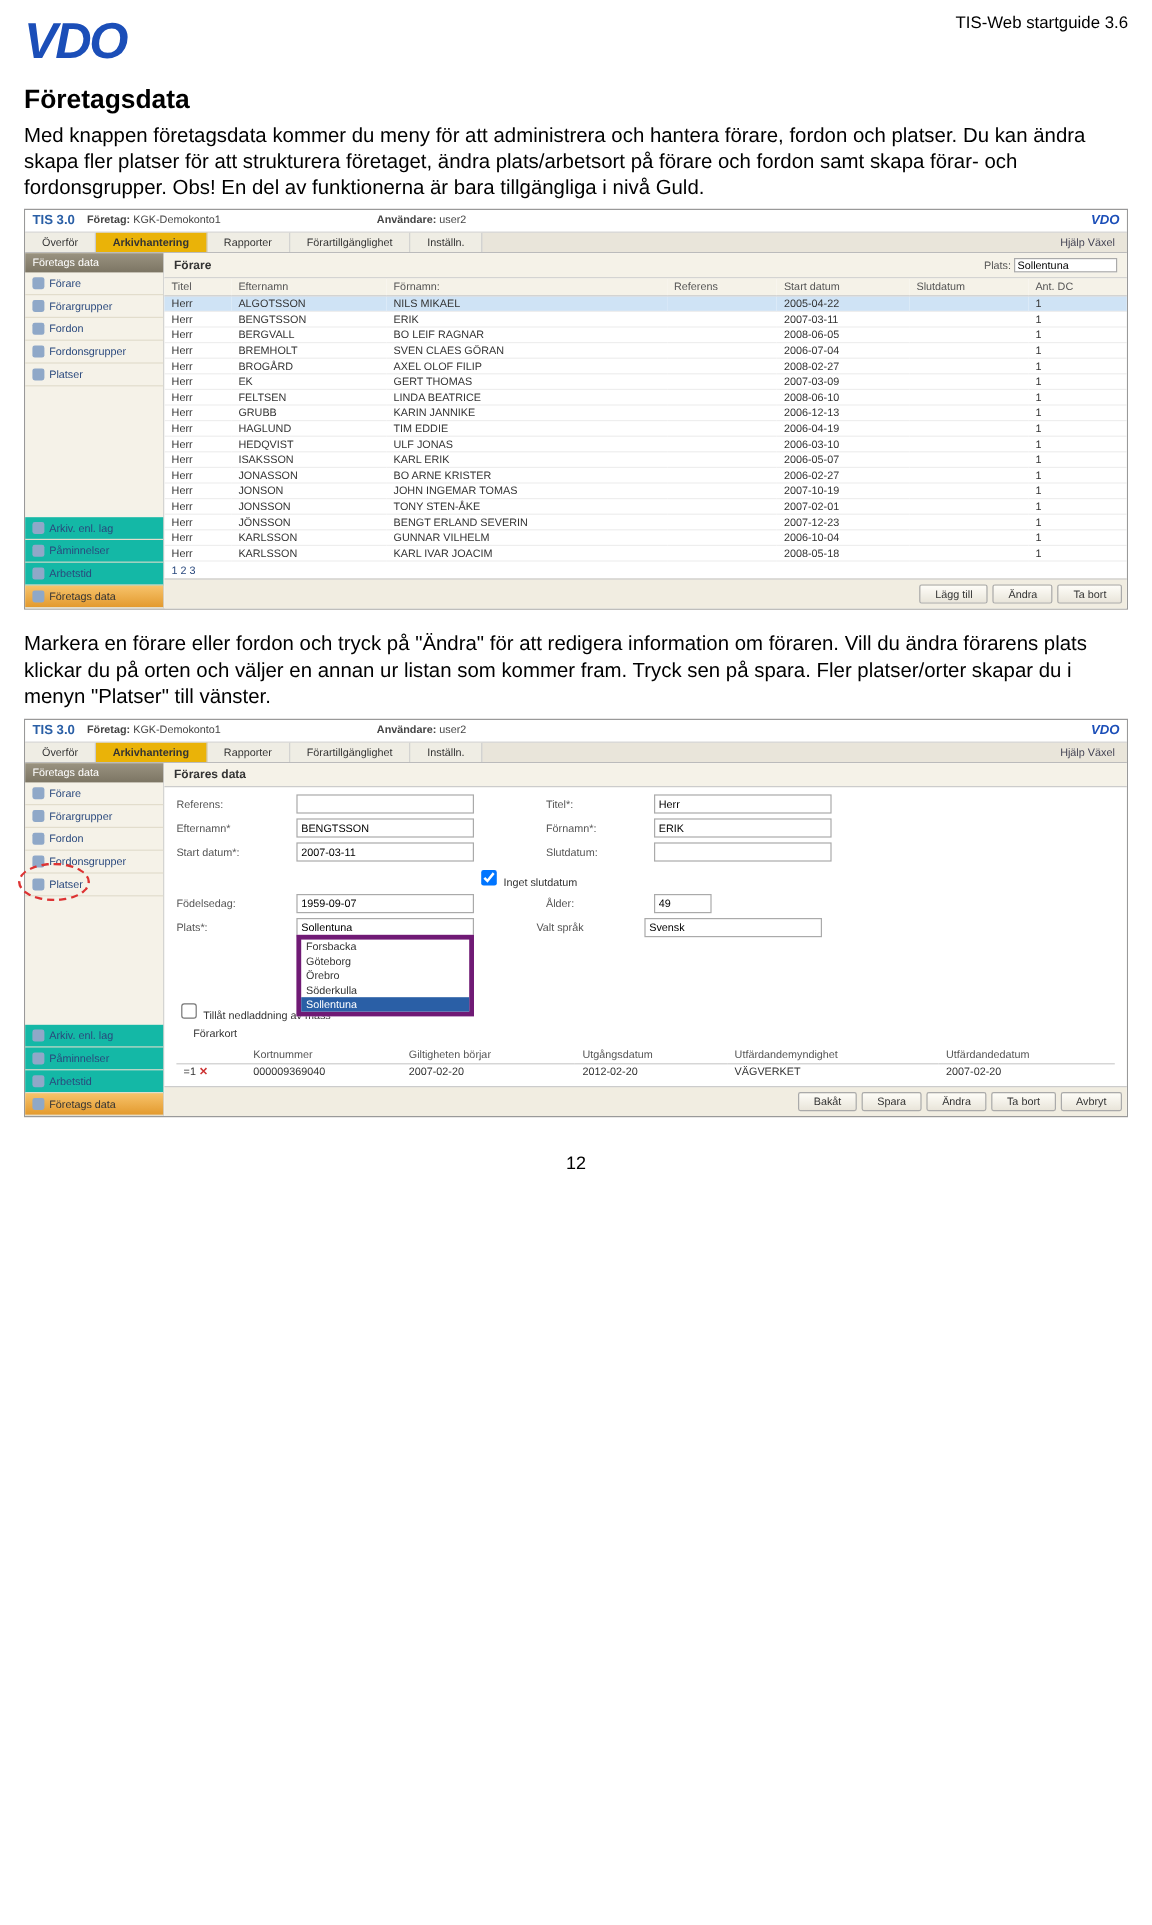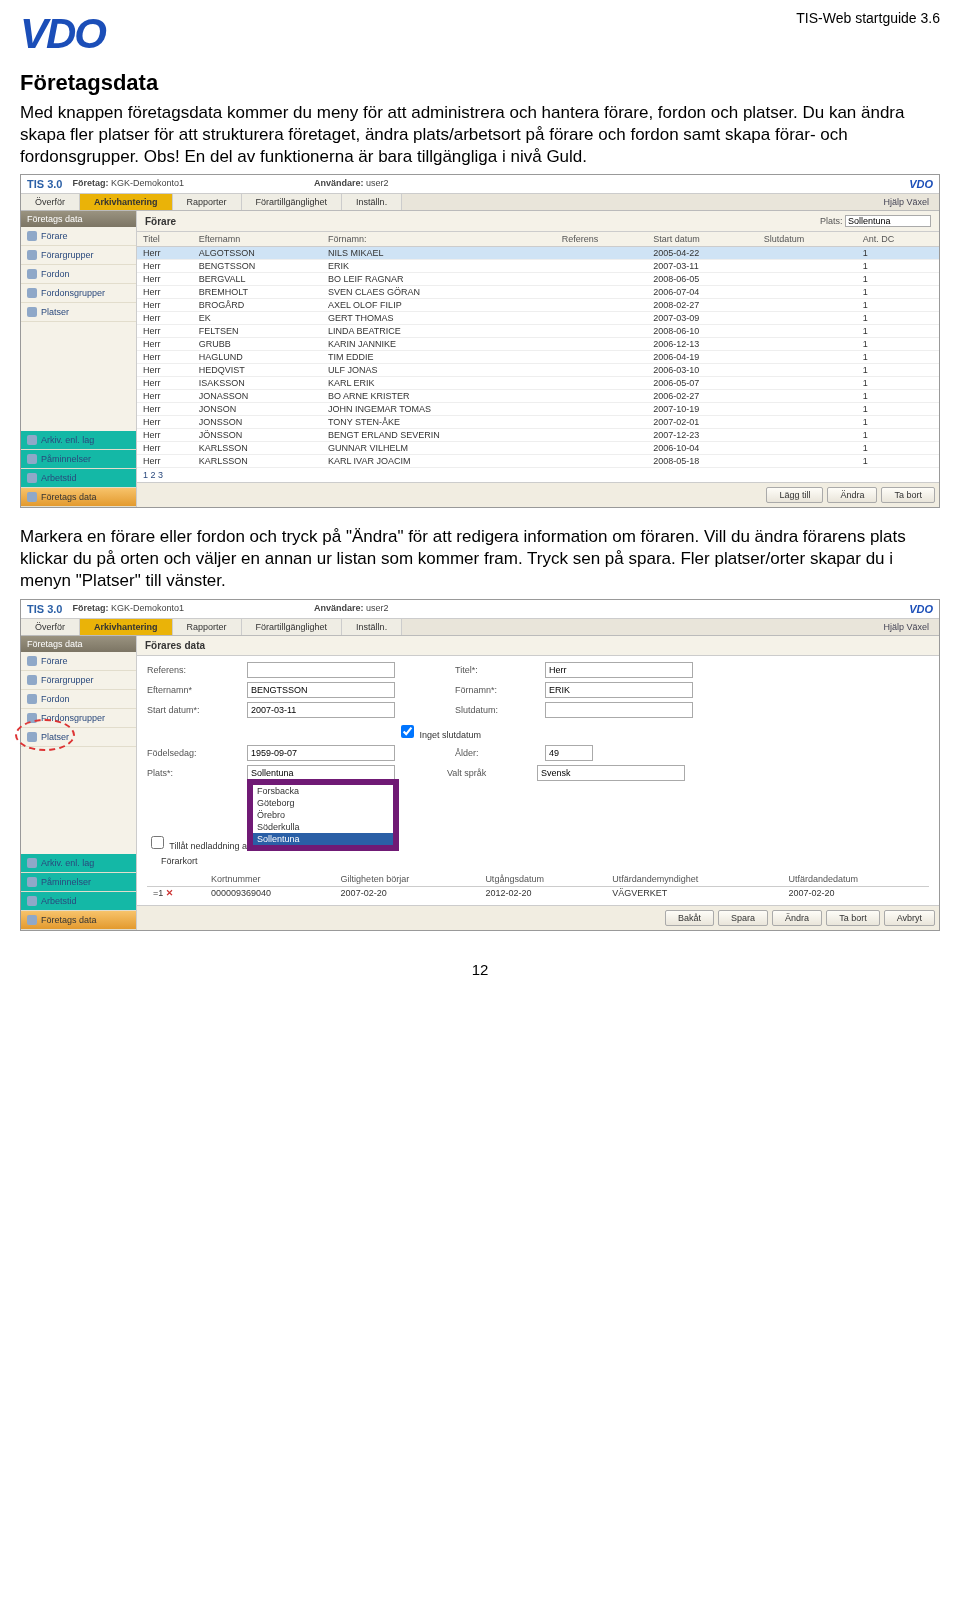--- a/index.html
+++ b/index.html
@@ -37,21 +37,21 @@
   .actions{margin-top:auto;display:flex;justify-content:flex-end;gap:4px;padding:4px;background:#f1ede1;border-top:1px solid #ccc}
   .btn{font-size:9px;padding:2px 12px;background:linear-gradient(#fefdf8,#e9e5da);border:1px solid #aaa;border-radius:2px}
   
   .form{padding:6px 10px;font-size:9px;color:#333}
   .form-row{display:flex;align-items:center;margin-bottom:4px}
   .flabel{width:100px;color:#555}
   .finput{border:1px solid #aaa;background:#fff;padding:1px 3px;font-size:9px;height:12px;width:140px}
   .form-row .col2{margin-left:60px;display:flex;align-items:center}
   .col2 .flabel{width:90px}
   .dd{position:relative;width:140px}
-  .ddlist{position:absolute;top:14px;left:0;width:140px;background:#fff;border:6px solid #701a75;z-index:5}
+  .ddlist{position:absolute;top:14px;left:0;width:140px;background:#fff;border:4px solid #701a75;z-index:5}
   .ddlist div{padding:1px 4px}
   .ddlist .hl{background:#2a5fa6;color:#fff}
   .smalltable{width:100%;border-collapse:collapse;font-size:9px;margin-top:6px}
   .smalltable th{text-align:left;color:#555;padding:2px 6px;border-bottom:1px solid #ccc;font-weight:normal}
   .smalltable td{padding:1px 6px}
   .redcircle{position:absolute;width:56px;height:28px;border:2px dashed #d33;border-radius:50%;left:-6px;top:-9px}
   .platser-wrap{position:relative}
   .pagenum{text-align:center;font-size:15px;margin-top:30px}
 </style>
 </head>

